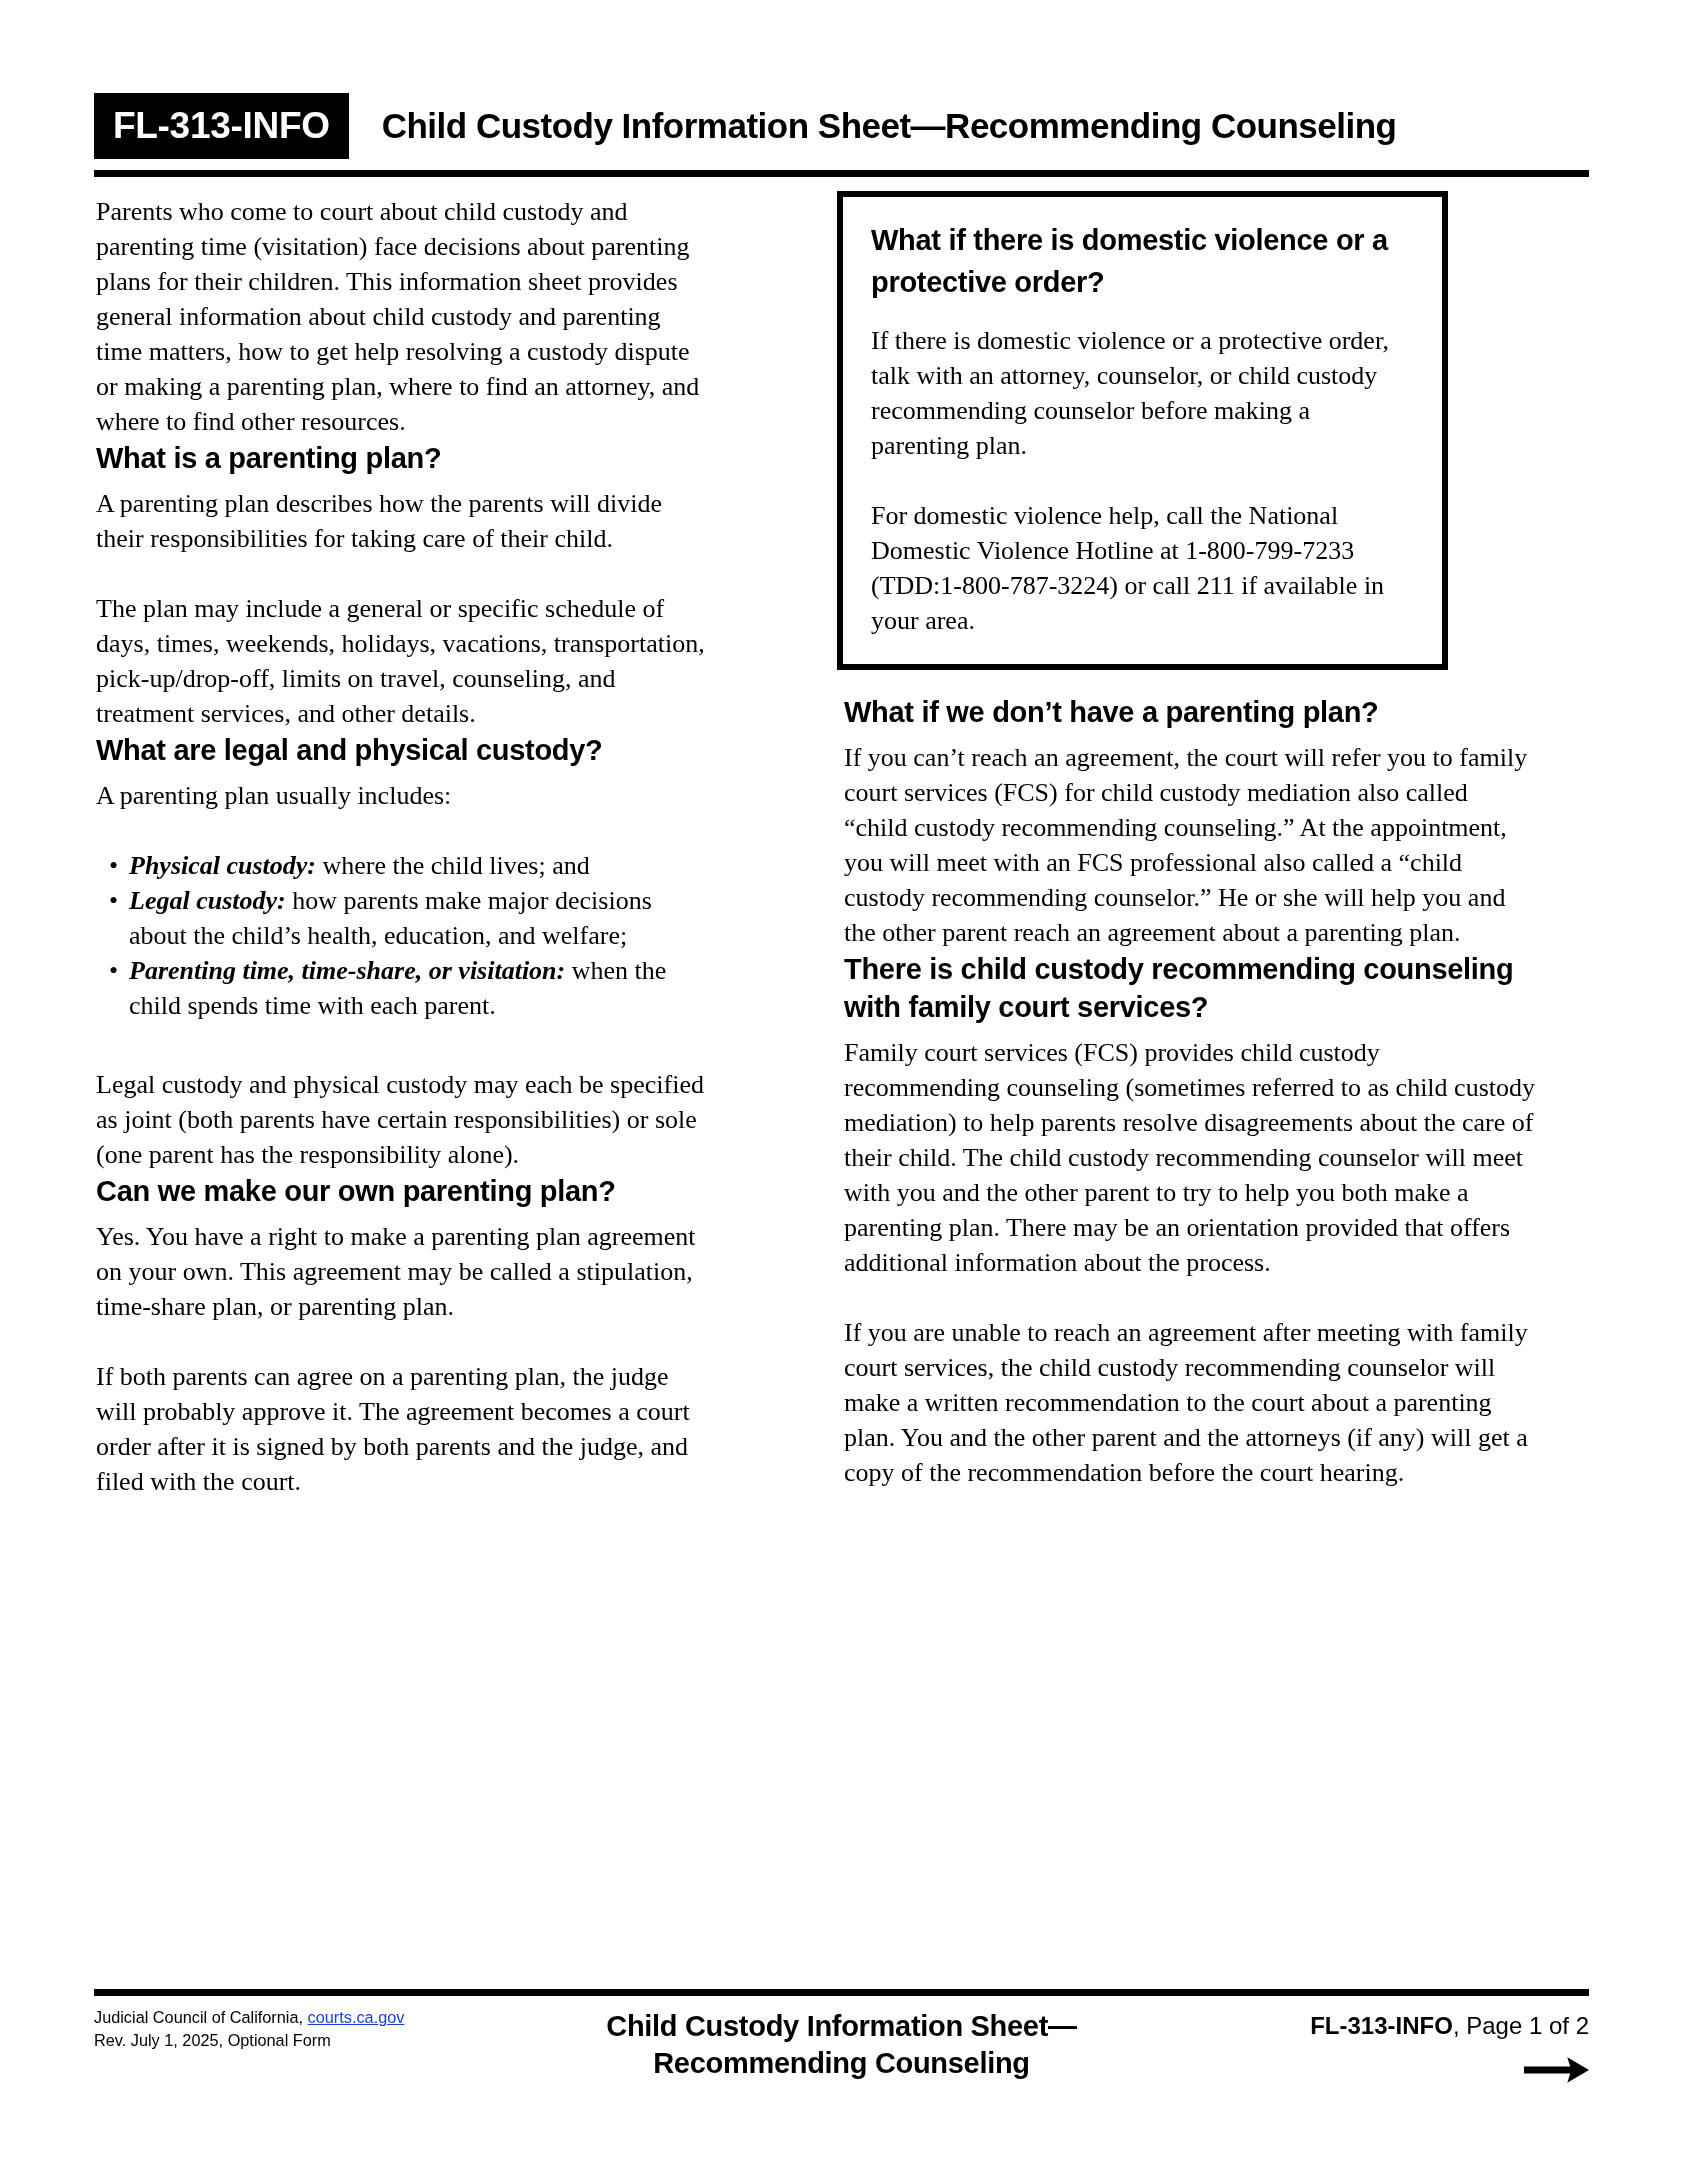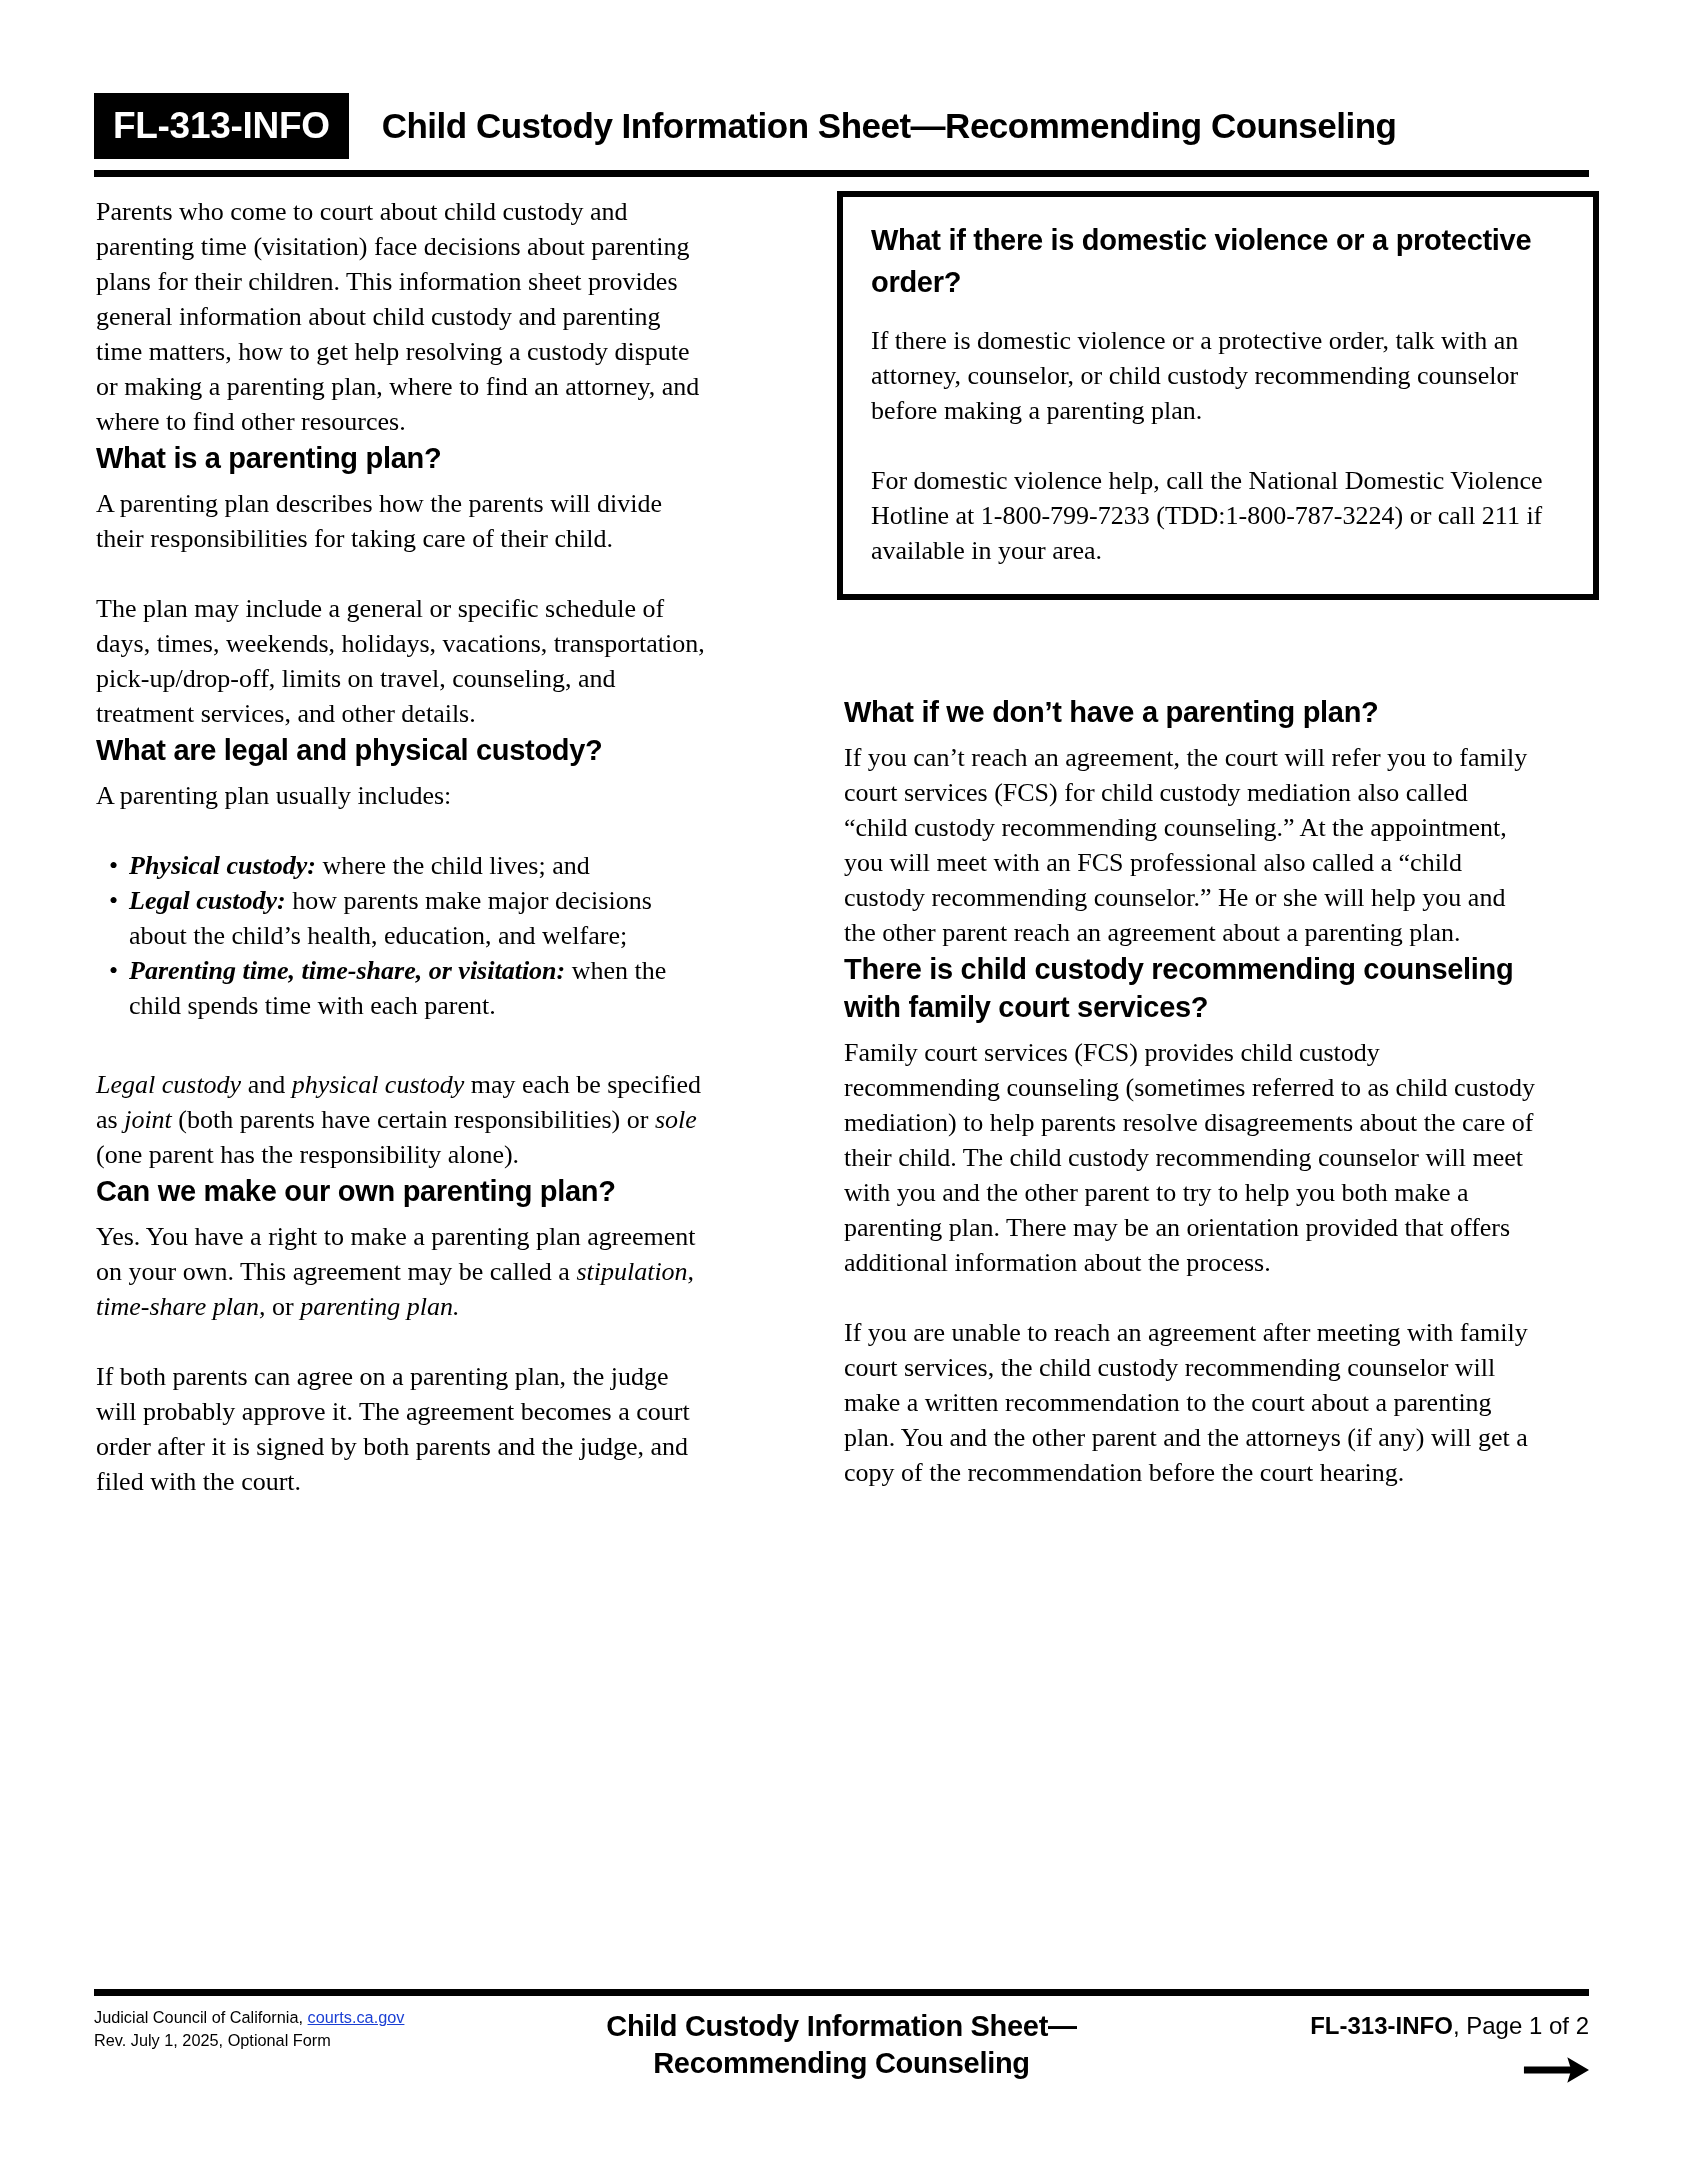--- a/index.html
+++ b/index.html
@@ -103,28 +103,28 @@
     margin: 0;
   }
   ul.bullets li::before {
     content: "\2022";
     position: absolute;
     left: 13px;
     top: 0;
     font-size: 26px;
   }
   .bi { font-style: italic; font-weight: bold; }
-  .i  { font-style: italic; }
+  .i  { }
 
   
   .dv-box {
     position: absolute;
     left: 837px;
     top: 191px;
-    width: 762px;
+    width: 611px;
     box-sizing: border-box;
     border: 6px solid #000000;
     padding: 22px 30px 26px 28px;
   }
   .dv-title {
     font-family: "Liberation Sans", "DejaVu Sans", sans-serif;
     font-weight: bold;
     font-size: 29px;
     line-height: 42px;
     letter-spacing: -0.3px;

